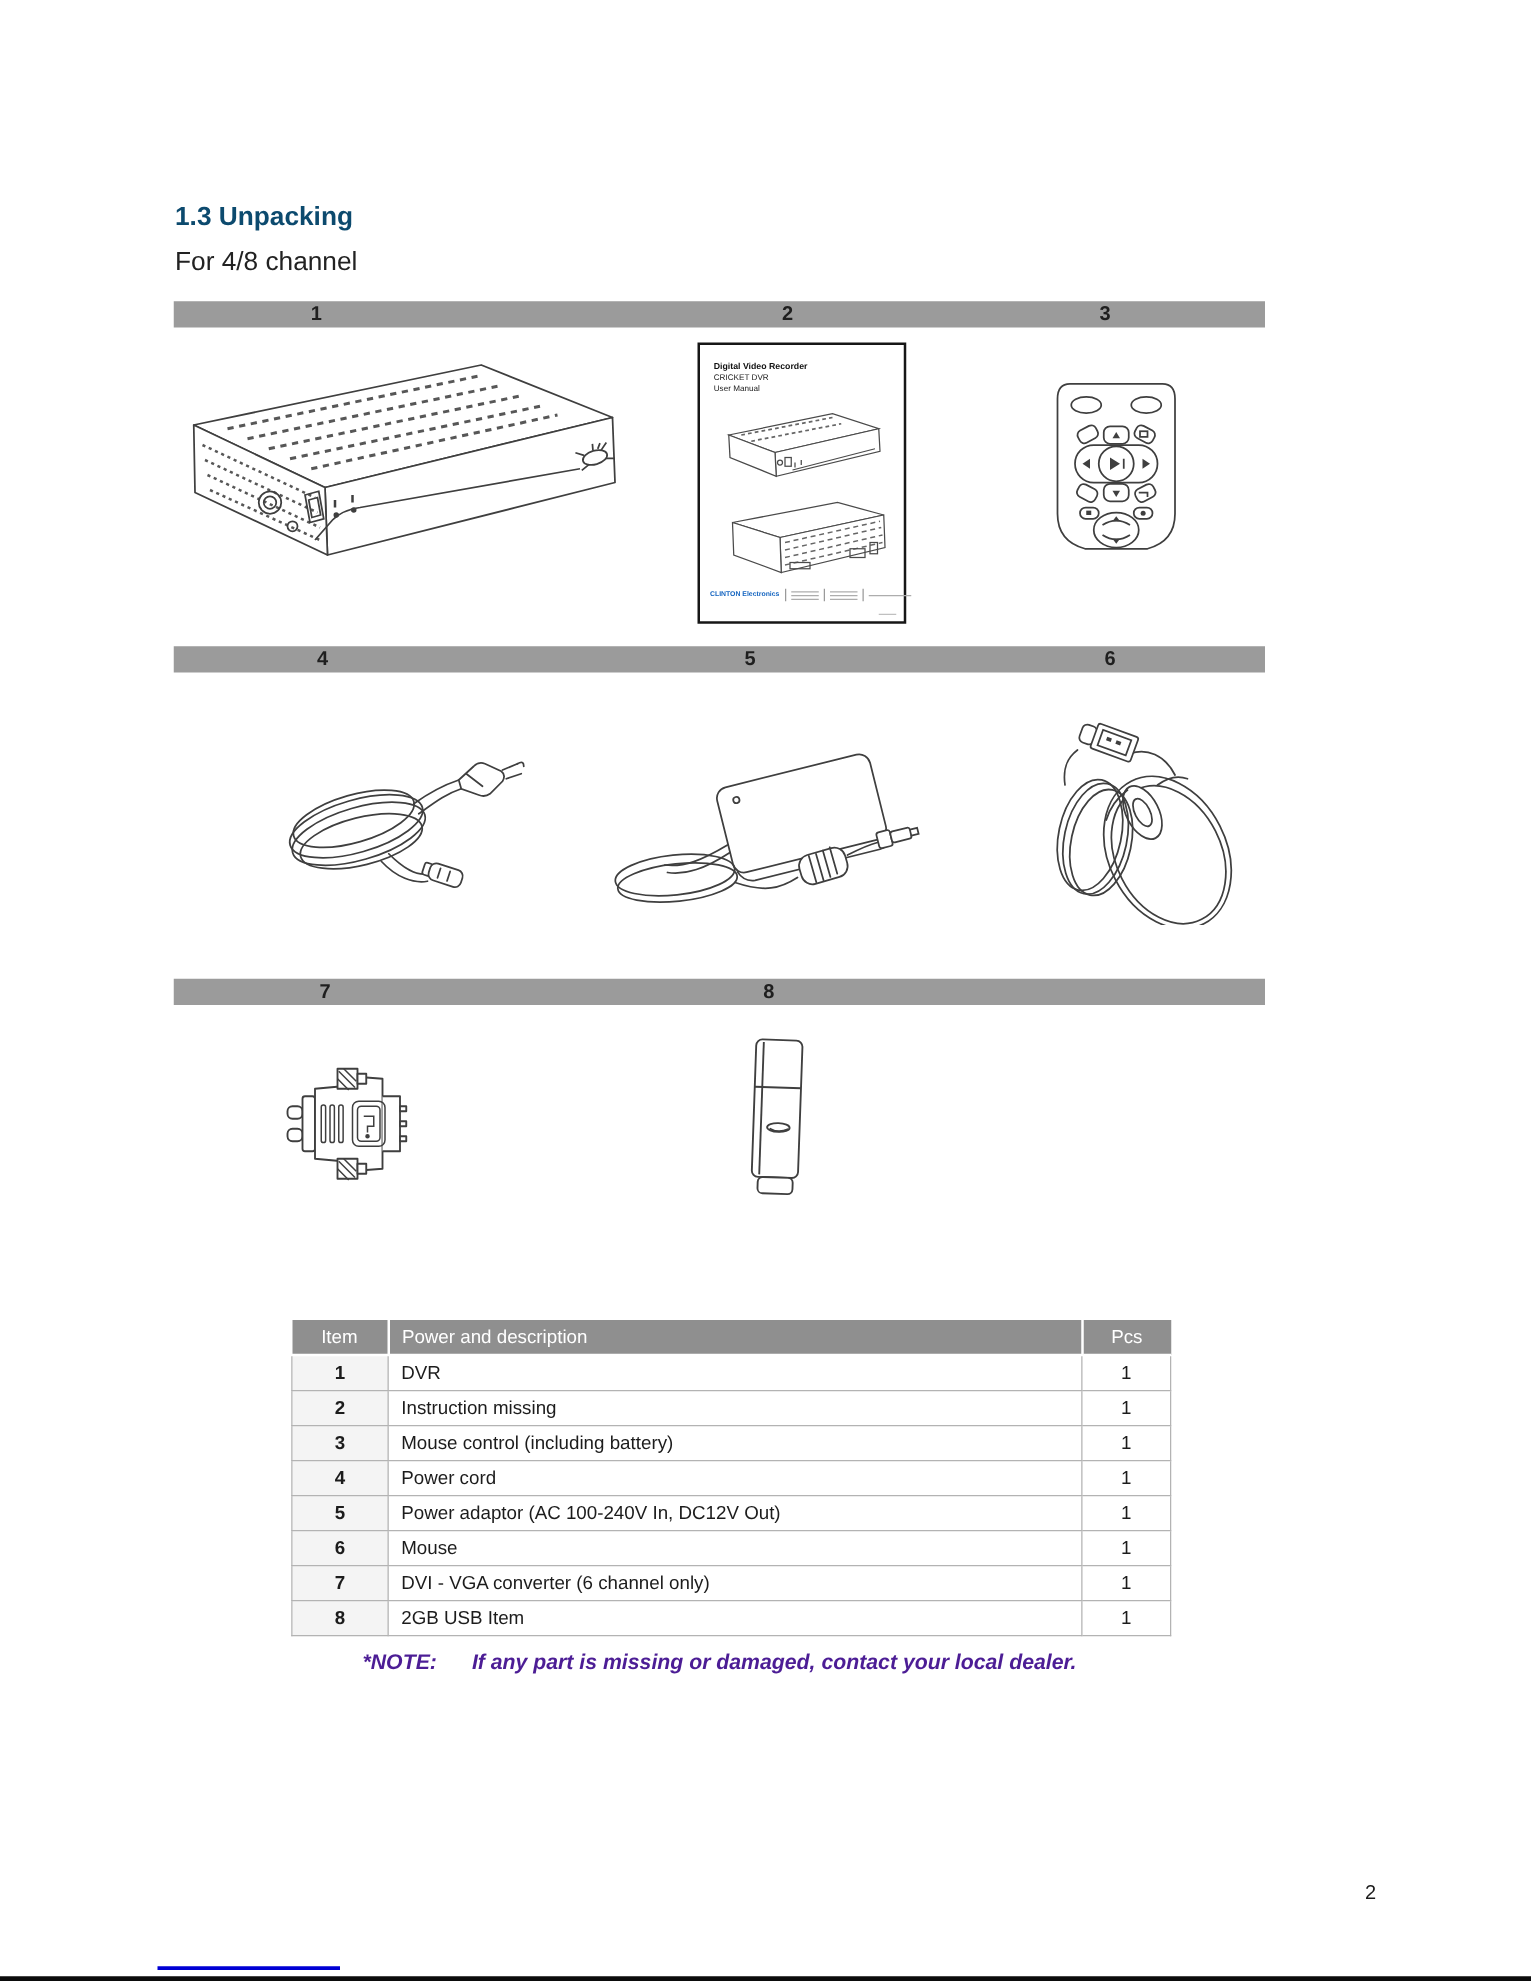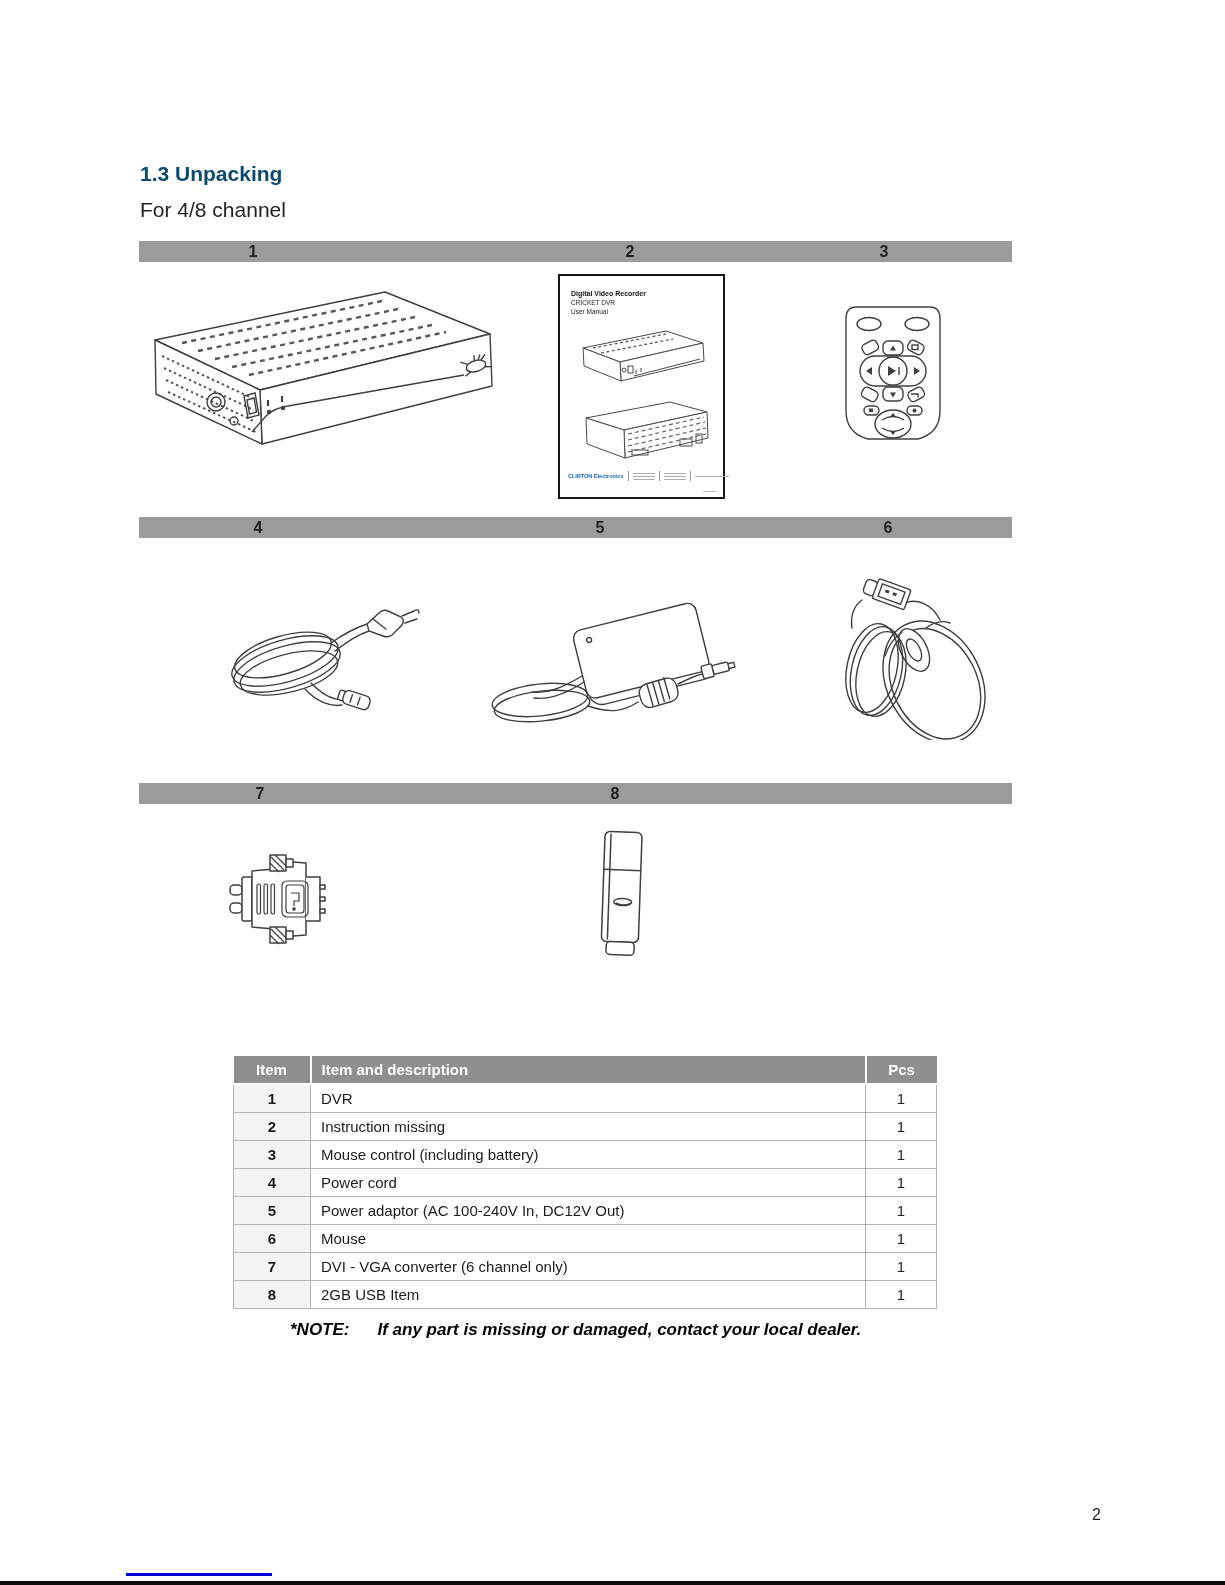--- a/index.html
+++ b/index.html
@@ -24,32 +24,32 @@
   .manual .mfooter{position:absolute;left:8px;bottom:16px;display:flex;align-items:center;gap:4px;}
   .manual .mbrand{font-size:5.5px;font-weight:bold;color:#1565c0;white-space:nowrap;}
   .manual .msep{width:1px;height:10px;background:#9a9a9a;}
   .manual .mcol{display:flex;flex-direction:column;gap:2px;}
   .manual .mrow{width:22px;height:1px;background:#adadad;}
   .manual .mrow.long{width:34px;}
   .manual .mcode{position:absolute;right:6px;bottom:5px;width:14px;height:1px;background:#c0c0c0;}
   
   .pack-table{position:absolute;left:233px;top:1056px;width:704px;border-collapse:collapse;font-size:15px;table-layout:fixed;}
   .pack-table th{
-    background:#8f8f8f;color:#fff;font-weight:bold;height:27px;padding:0;
+    background:#8f8f8f;color:#fff;font-weight:normal;height:27px;padding:0;
     border-right:2px solid #fff;border-bottom:2px solid #fff;
   }
   .pack-table th:last-child{border-right:none;}
   .pack-table th.h-name{text-align:left;padding-left:10px;}
   .pack-table td{border:1px solid #b3b3b3;height:27px;padding:0;color:#1c1c1c;}
   .pack-table td.c-item{background:#f4f4f4;font-weight:bold;text-align:center;}
   .pack-table td.c-name{padding-left:10px;}
   .pack-table td.c-pcs{text-align:center;}
   .col-item{width:77px;}.col-pcs{width:71px;}
   
-  .note{position:absolute;left:290px;top:1320px;font-size:17px;font-weight:bold;font-style:italic;color:#000000;}
+  .note{position:absolute;left:290px;top:1320px;font-size:17px;font-weight:bold;font-style:italic;color:#4c1d95;}
   .note .note-label{margin-right:28px;}
   
   .page-num{position:absolute;left:1092px;top:1506px;font-size:16px;color:#1c1c1c;}
   .link-line{position:absolute;left:126px;top:1573px;width:146px;height:3px;background:#0000d4;}
   .bottom-edge{position:absolute;left:0;top:1581px;width:1225px;height:4px;background:#0b0b0b;}
 </style>
 </head>
 <body>
 
 <div class="page">
@@ -347,21 +347,21 @@
 
   <table class="pack-table">
     <colgroup>
         <col class="col-item">
         <col>
         <col class="col-pcs">
       </colgroup>
     <thead>
       <tr>
         <th>Item</th>
-        <th class="h-name">Item and description</th>
+        <th class="h-name">Power and description</th>
         <th>Pcs</th>
       </tr>
     </thead>
     <tbody>
       <tr>
         <td class="c-item">1</td>
         <td class="c-name">DVR</td>
         <td class="c-pcs">1</td>
       </tr>
       <tr>

